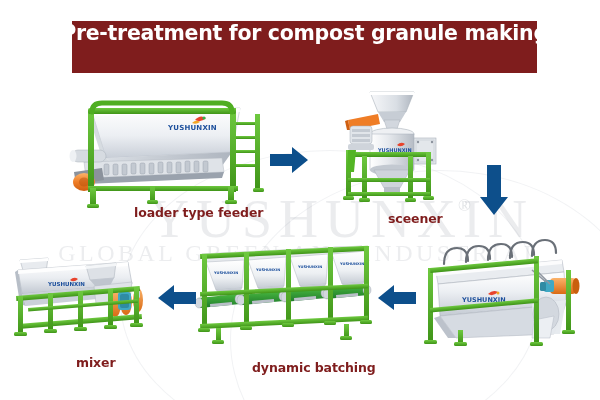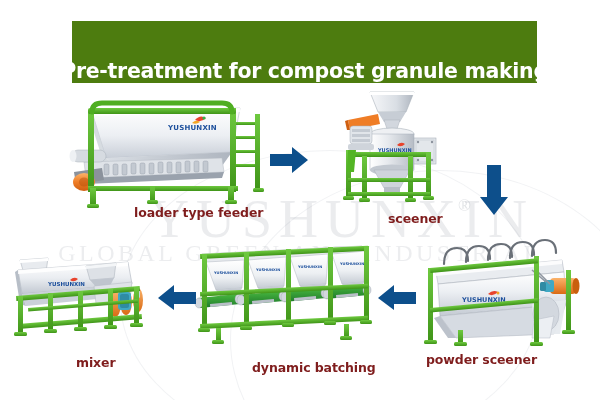--- a/index.html
+++ b/index.html
@@ -59,24 +59,24 @@
   .wm-swoosh {
     position: absolute;
     border: 1px solid rgba(150,158,168,0.13);
     border-radius: 50%;
   }
 
   
   .banner {
     position: absolute;
     left: 72px; top: 21px;
-    width: 465px; height: 62px;
-    background: #4d7c0f;
+    width: 465px; height: 52px;
+    background: #7f1d1d;
     display: flex;
-    align-items: flex-end;
+    align-items: flex-start;
     justify-content: center;
     z-index: 6;
   }
   .banner-text {
     color: #ffffff;
     font-size: 20.5px;
     font-weight: bold;
     font-family: "DejaVu Sans", sans-serif;
     letter-spacing: -0.3px;
     white-space: nowrap;
@@ -381,21 +381,20 @@
         <rect x="152" y="28" width="5" height="62"></rect>
 
         <rect x="10" y="98" width="13" height="4" rx="1.5"></rect>
         <rect x="116" y="100" width="13" height="4" rx="1.5"></rect>
         <rect x="148" y="88" width="13" height="4" rx="1.5"></rect>
         <rect x="44" y="88" width="5" height="14"></rect>
         <rect x="40" y="100" width="13" height="4" rx="1.5"></rect>
       </g>
     </svg>
   </div>
-  <div class="label" style="left:426px; top:352px;">powder sceener</div>
 
   <div class="arrow" style="left:378px; top:284px;">
     <svg width="38" height="28" viewBox="0 0 38 28">
       <polygon points="38,8 16,8 16,1 0,14 16,26 16,20 38,20" fill="#0d4f8b"></polygon>
     </svg>
   </div>
 
   <div class="machine" style="left:194px; top:244px;">
     <svg width="186" height="104" viewBox="0 0 186 104">
       <defs>

